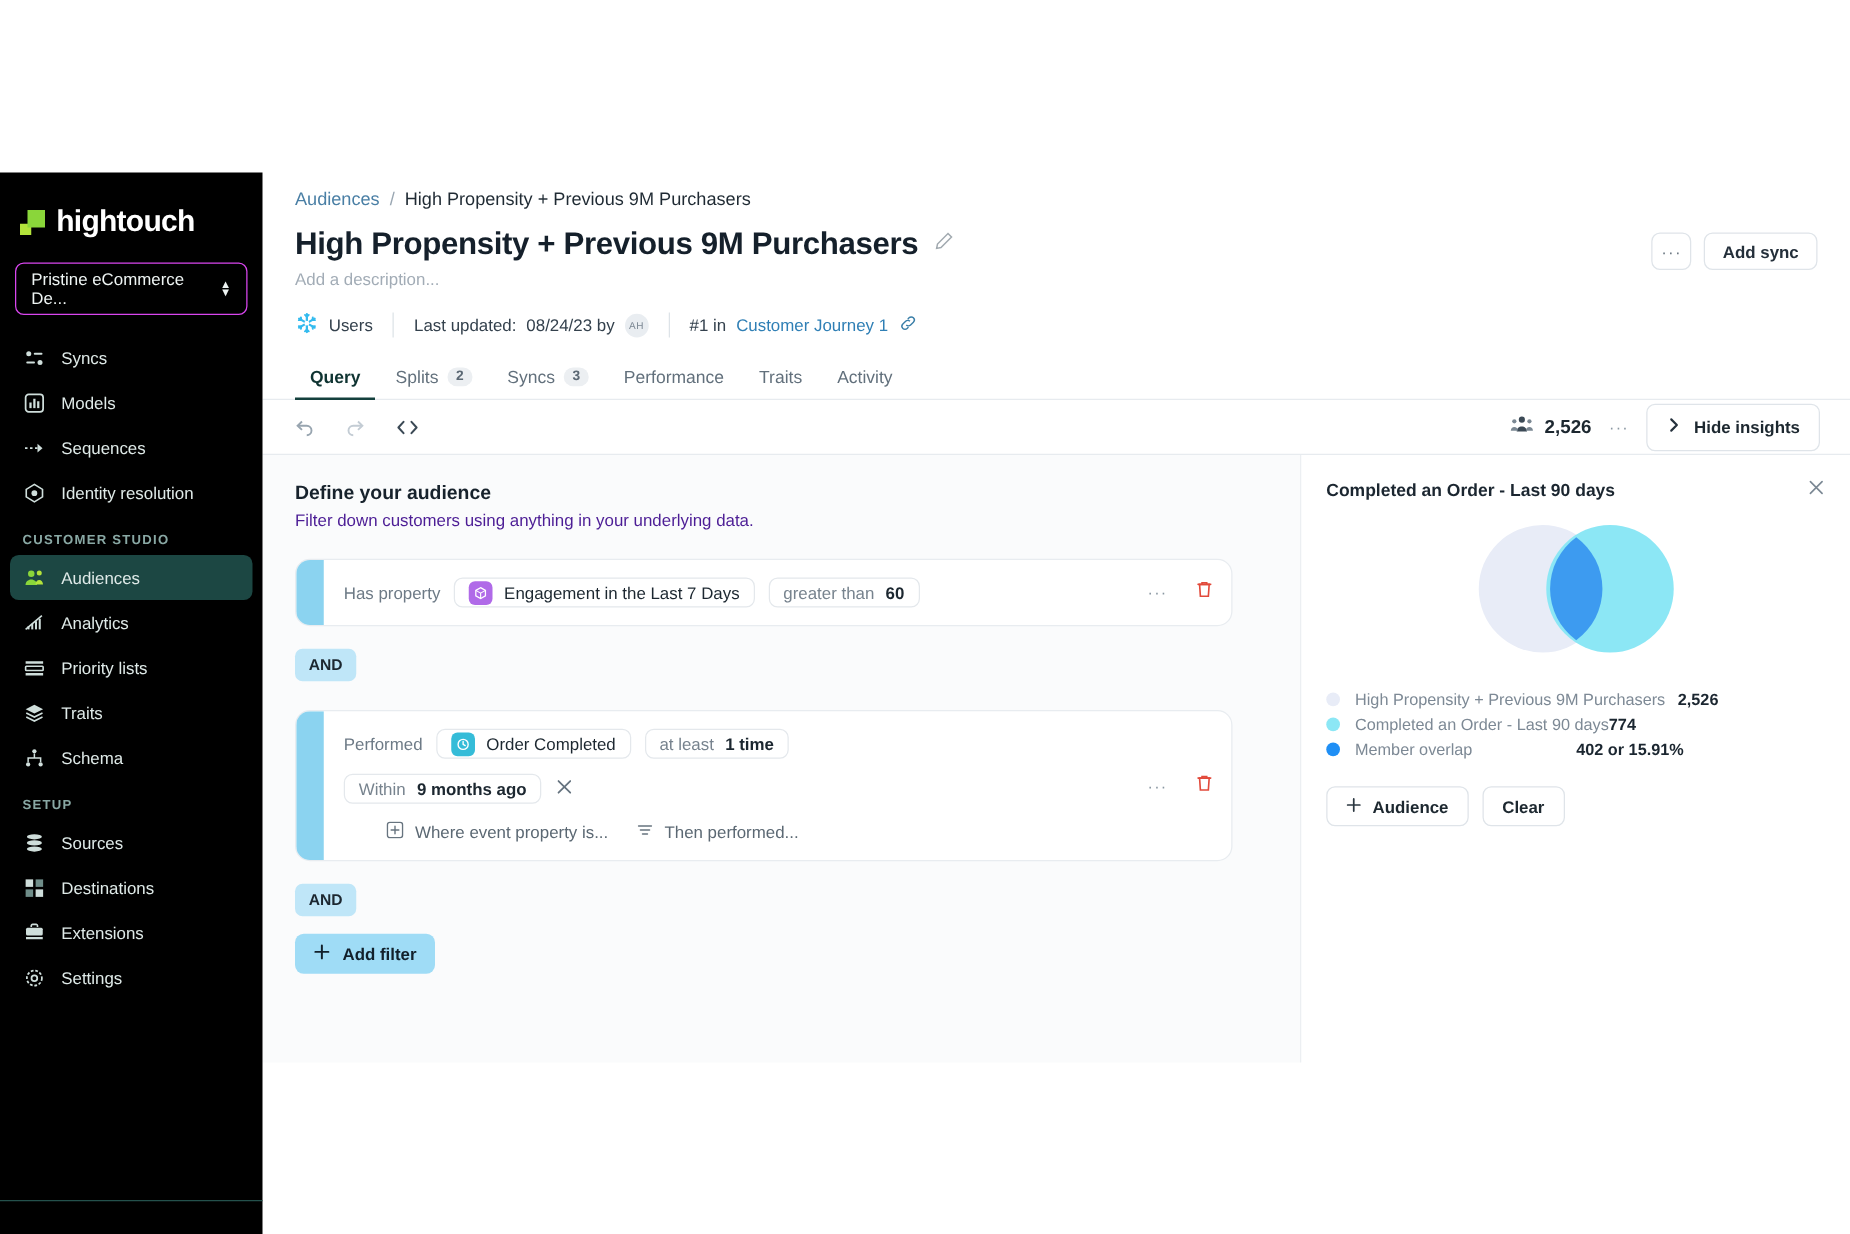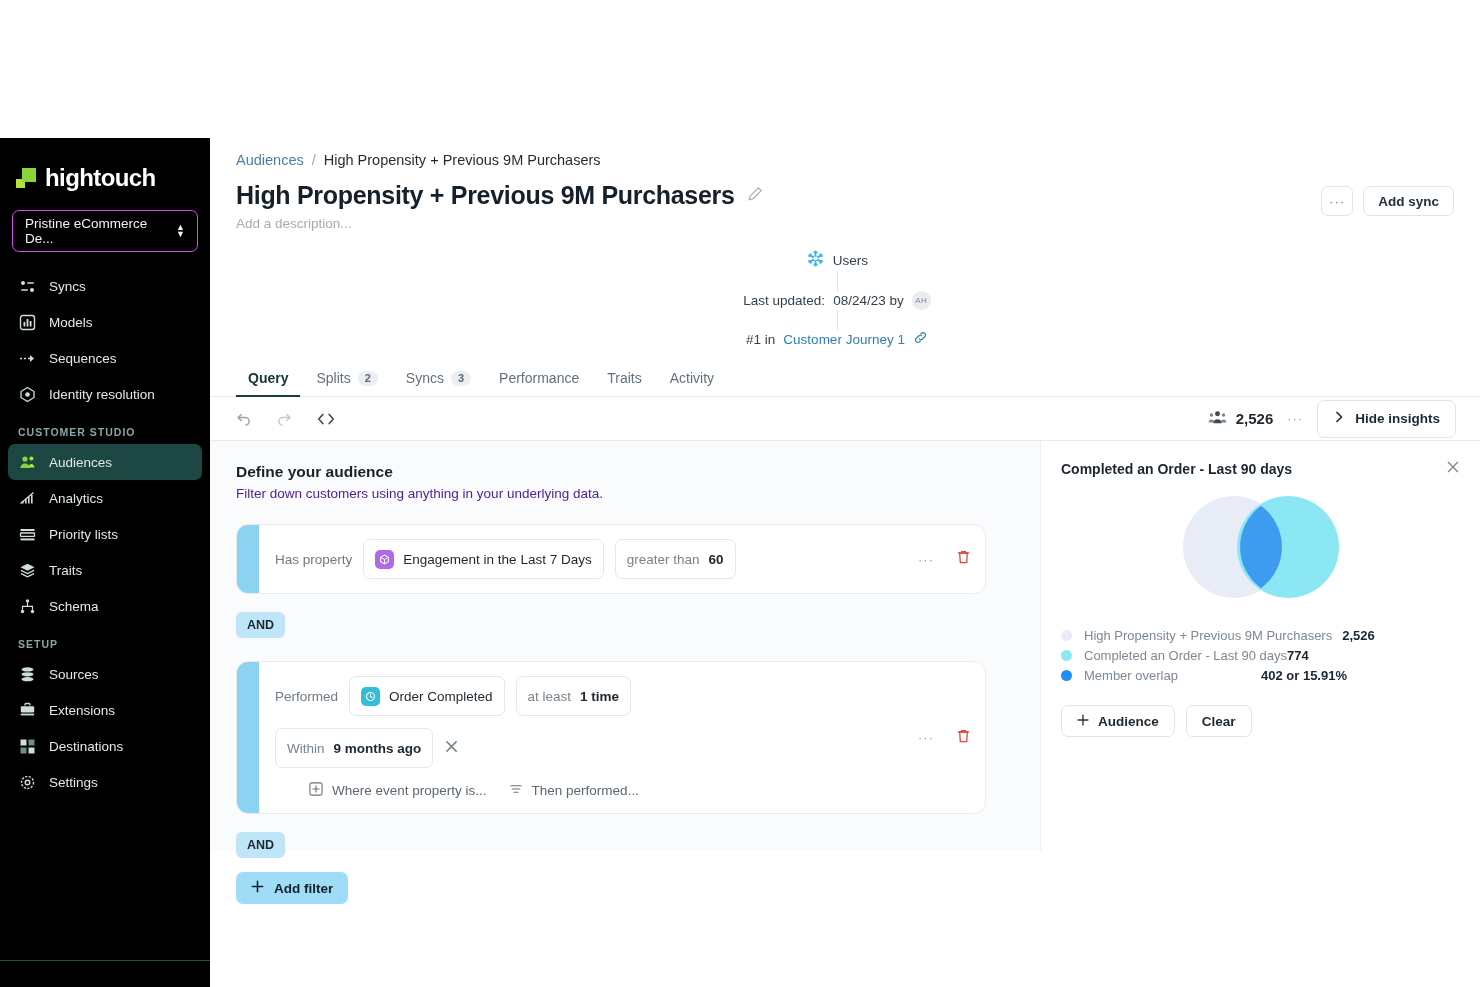--- a/index.html
+++ b/index.html
@@ -91,21 +91,21 @@
   .crumbs { font-size: 14.5px; color: #3f6f8f; display: flex; gap: 8px; align-items: center; }
   .crumbs .sep { color: #9aa7b2; }
   .crumbs .cur { color: #1f2a33; }
   .crumbs a { color: #4a7fa5; text-decoration: none; cursor: pointer; }
 
   .title-row { display: flex; align-items: center; gap: 12px; margin-top: 13px; }
   .page-title { font-size: 25px; font-weight: 600; color: #15202b; letter-spacing: -0.3px; }
   .pencil { cursor: pointer; opacity: .55; }
   .desc { margin-top: 6px; font-size: 13.5px; color: #a2acb6; cursor: pointer; }
 
-  .meta-row { display: flex; align-items: center; gap: 0px; margin-top: 18px; font-size: 13.5px; color: #34414d; flex-direction: column; }
+  .meta-row { display: flex; align-items: center; gap: 0px; margin-top: 18px; font-size: 13.5px; color: #34414d; }
   .meta-seg { display: flex; align-items: center; gap: 8px; padding-right: 16px; }
   .meta-div { width: 1px; height: 20px; background: #dde3e8; margin-right: 16px; }
   .avatar-sm {
     width: 19px; height: 19px; border-radius: 50%;
     background: #e9edf1; color: #7b8793;
     font-size: 8px; display: flex; align-items: center; justify-content: center;
     letter-spacing: .3px;
   }
   .link { color: #2f7fb5; text-decoration: none; cursor: pointer; }
 
@@ -168,21 +168,21 @@
     display: flex;
   }
   .card-accent { width: 22px; background: #8bd3f0; flex-shrink: 0; }
   .card-body { flex: 1; padding: 14px 16px; position: relative; }
 
   .row { display: flex; align-items: center; gap: 11px; }
   .lbl { font-size: 13.5px; color: #6d7a86; }
   .chip {
     display: flex; align-items: center; gap: 9px;
     border: 1px solid #e4e8ec; background: #fff; border-radius: 7px;
-    height: 40px; padding: 0 11px;
+    height: 24px; padding: 0 11px;
     font-size: 13.5px; color: #1c2730; cursor: pointer; white-space: nowrap;
   }
   .chip .muted { color: #77838e; }
   .chip .strong { font-weight: 600; color: #1c2730; }
   .chip-ico { width: 19px; height: 19px; border-radius: 5px; display: flex; align-items: center; justify-content: center; flex-shrink:0; }
   .chip-ico.purple { background: #b06ae8; }
   .chip-ico.teal { background: #35bcd8; }
   .x-btn { color: #7d8b97; font-size: 16px; cursor: pointer; line-height: 1; }
 
   .row2 { margin-top: 12px; }
@@ -367,37 +367,37 @@
               <ellipse cx="8.5" cy="3.4" rx="6" ry="2.1" fill="#cfdedb"></ellipse>
               <ellipse cx="8.5" cy="8.3" rx="6" ry="2.1" fill="#cfdedb"></ellipse>
               <ellipse cx="8.5" cy="13.2" rx="6" ry="2.1" fill="#cfdedb"></ellipse>
             </svg>
         </span>
         <span>Sources</span>
       </div>
       <div class="nav-item">
         <span class="ico">
           <svg width="17" height="17" viewBox="0 0 17 17">
-              <path d="M6 3.5V2.6a1.1 1.1 0 0 1 1.1-1.1h2.8A1.1 1.1 0 0 1 11 2.6v.9" fill="none" stroke="#cfdedb" stroke-width="1.3"></path>
-              <rect x="1.8" y="4.2" width="13.4" height="6.2" rx="1.2" fill="#cfdedb"></rect>
-              <rect x="1.8" y="11.6" width="13.4" height="1.8" fill="#cfdedb"></rect>
-            </svg>
-        </span>
-        <span>Extensions</span>
-      </div>
-      <div class="nav-item">
-        <span class="ico">
-          <svg width="17" height="17" viewBox="0 0 17 17">
               <rect x="1.5" y="1.5" width="6" height="6" fill="#cfdedb"></rect>
               <rect x="9.5" y="1.5" width="6" height="6" fill="#6f8d89"></rect>
               <rect x="1.5" y="9.5" width="6" height="6" fill="#6f8d89"></rect>
               <rect x="9.5" y="9.5" width="6" height="6" fill="#cfdedb"></rect>
             </svg>
         </span>
         <span>Destinations</span>
+      </div>
+      <div class="nav-item">
+        <span class="ico">
+          <svg width="17" height="17" viewBox="0 0 17 17">
+              <path d="M6 3.5V2.6a1.1 1.1 0 0 1 1.1-1.1h2.8A1.1 1.1 0 0 1 11 2.6v.9" fill="none" stroke="#cfdedb" stroke-width="1.3"></path>
+              <rect x="1.8" y="4.2" width="13.4" height="6.2" rx="1.2" fill="#cfdedb"></rect>
+              <rect x="1.8" y="11.6" width="13.4" height="1.8" fill="#cfdedb"></rect>
+            </svg>
+        </span>
+        <span>Extensions</span>
       </div>
       <div class="nav-item">
         <span class="ico">
           <svg width="17" height="17" viewBox="0 0 17 17">
               <circle cx="8.5" cy="8.5" r="6" fill="none" stroke="#cfdedb" stroke-width="1.4" stroke-dasharray="2.2 1.4"></circle>
               <circle cx="8.5" cy="8.5" r="2.3" fill="none" stroke="#cfdedb" stroke-width="1.4"></circle>
             </svg>
         </span>
         <span>Settings</span>
       </div>

